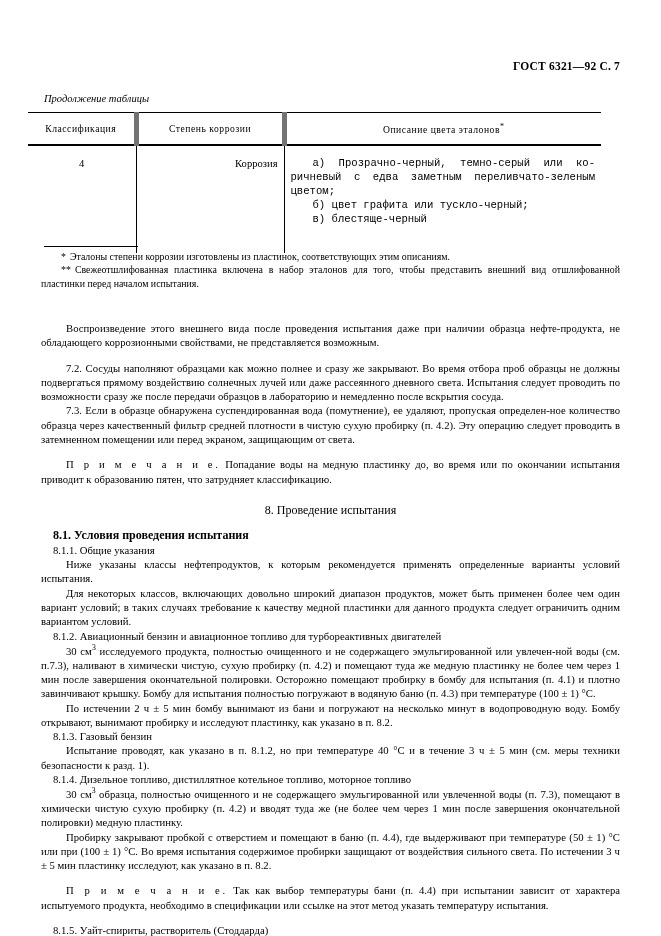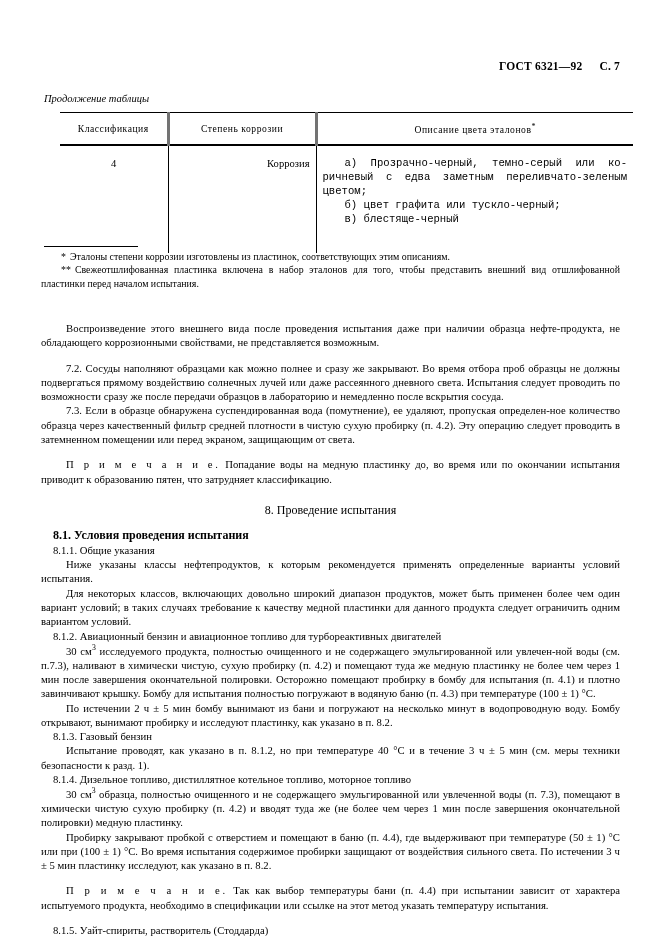--- a/index.html
+++ b/index.html
@@ -27,54 +27,54 @@
   
   .running-head {
     position: absolute;
     top: 60px;
     right: 41px;
     font-size: 11.5px;
     font-weight: bold;
     letter-spacing: 0.2px;
     white-space: nowrap;
   }
-  .running-head .gost-num { margin-right: 17px; }
+  .running-head .gost-num { margin-right: 3px; }
 
   
   .table-caption {
     position: absolute;
     top: 93px;
     left: 44px;
     font-style: italic;
     font-size: 10.5px;
   }
 
   
   .tbl-wrap {
     position: absolute;
     top: 112px;
-    left: 60px;
+    left: 28px;
     width: 573px;
   }
   table.gost-table {
     border-collapse: collapse;
     width: 573px;
     table-layout: fixed;
   }
   table.gost-table thead th {
     font-weight: normal;
     font-size: 9.6px;
     letter-spacing: 0.55px;
     text-align: center;
     vertical-align: middle;
     padding: 9px 4px 9px 4px;
     border-top: 1px solid #000;
     border-bottom: 2.2px solid #000;
   }
-  table.gost-table thead th + th { border-left: 3px solid #737373; }
+  table.gost-table thead th + th { border-left: 5px solid #737373; }
   table.gost-table tbody td {
     vertical-align: top;
     font-size: 10.6px;
     padding: 11px 6px 26px 6px;
     line-height: 1.32;
   }
   table.gost-table tbody td + td { border-left: 1px solid #000; }
   .col-class { width: 108px; }
   .col-degree { width: 148px; }
   .col-desc  { width: 317px; }

